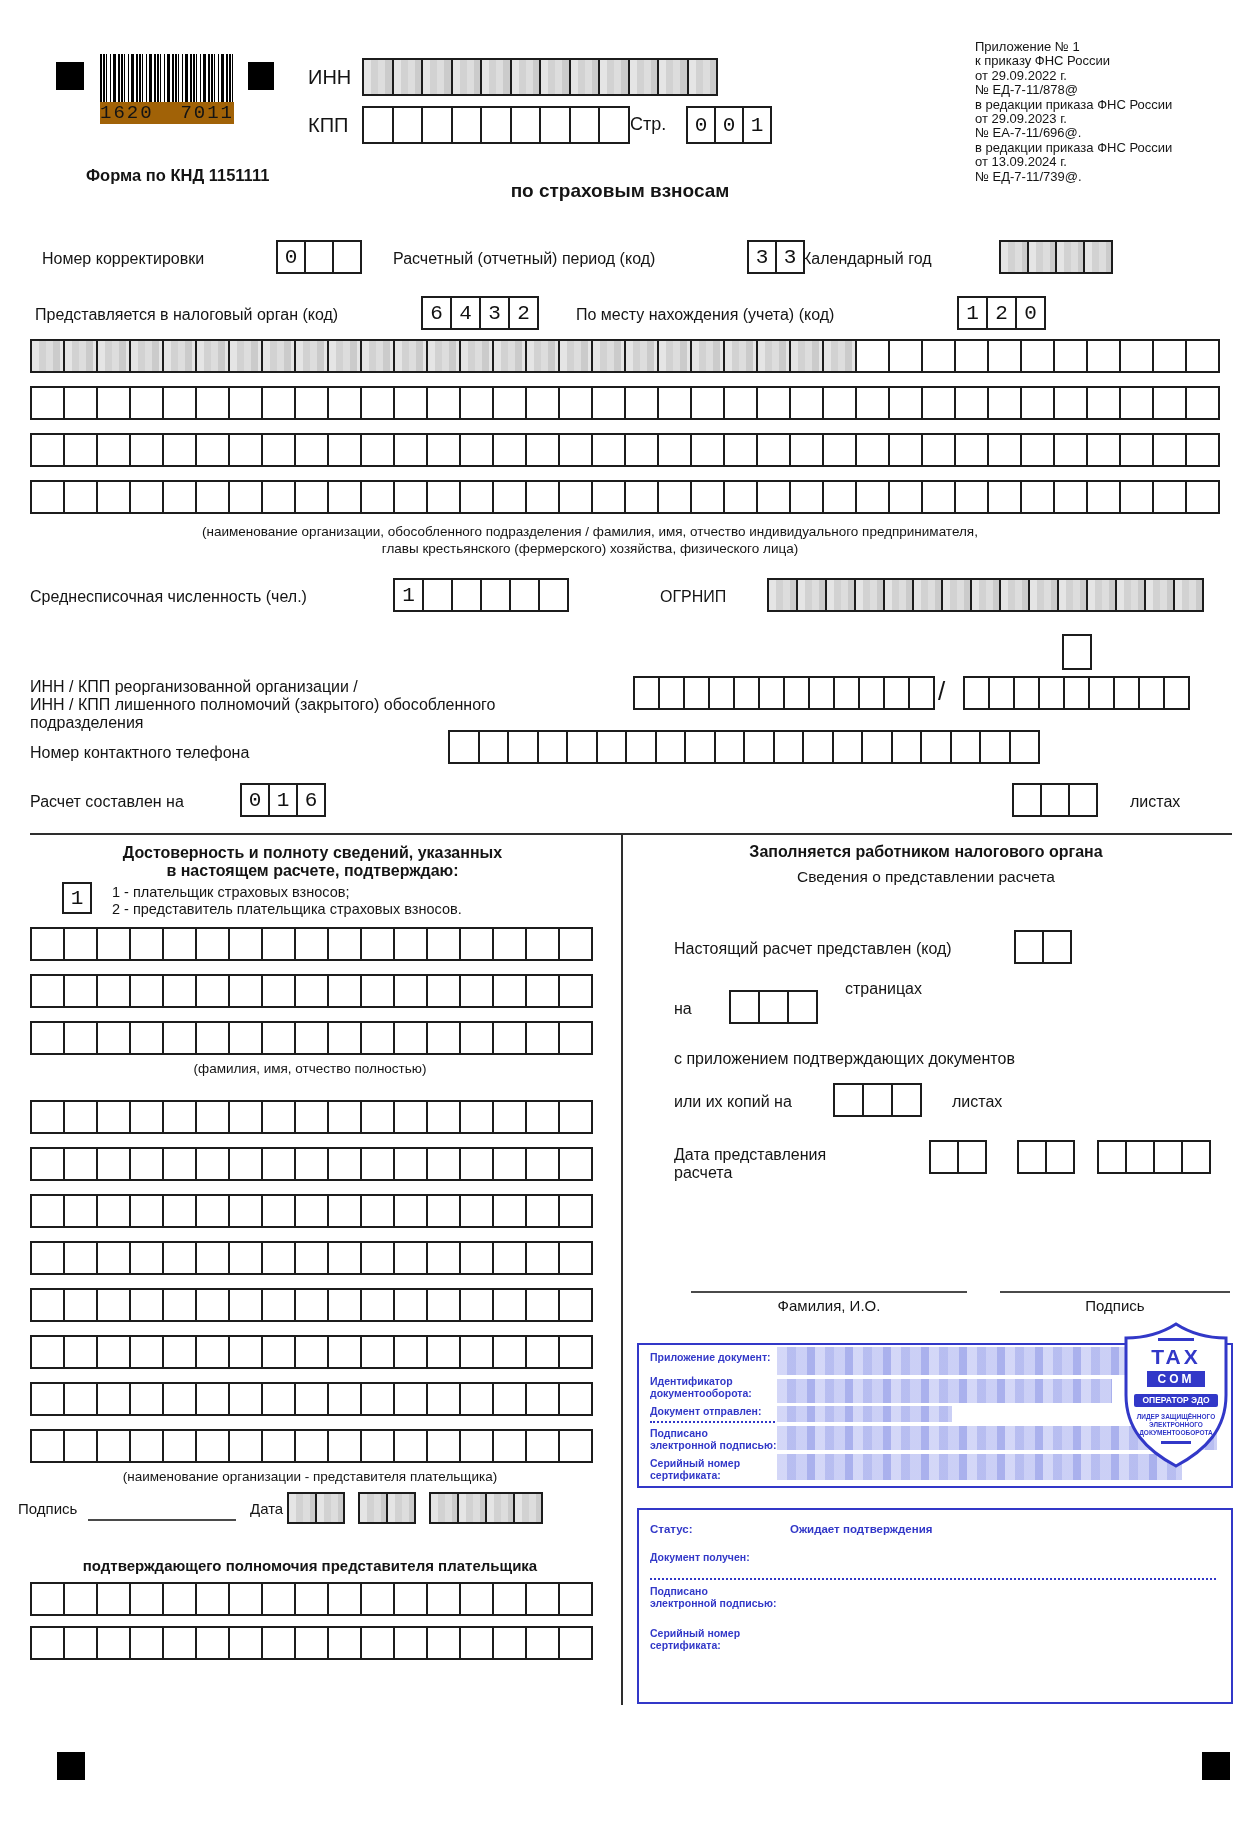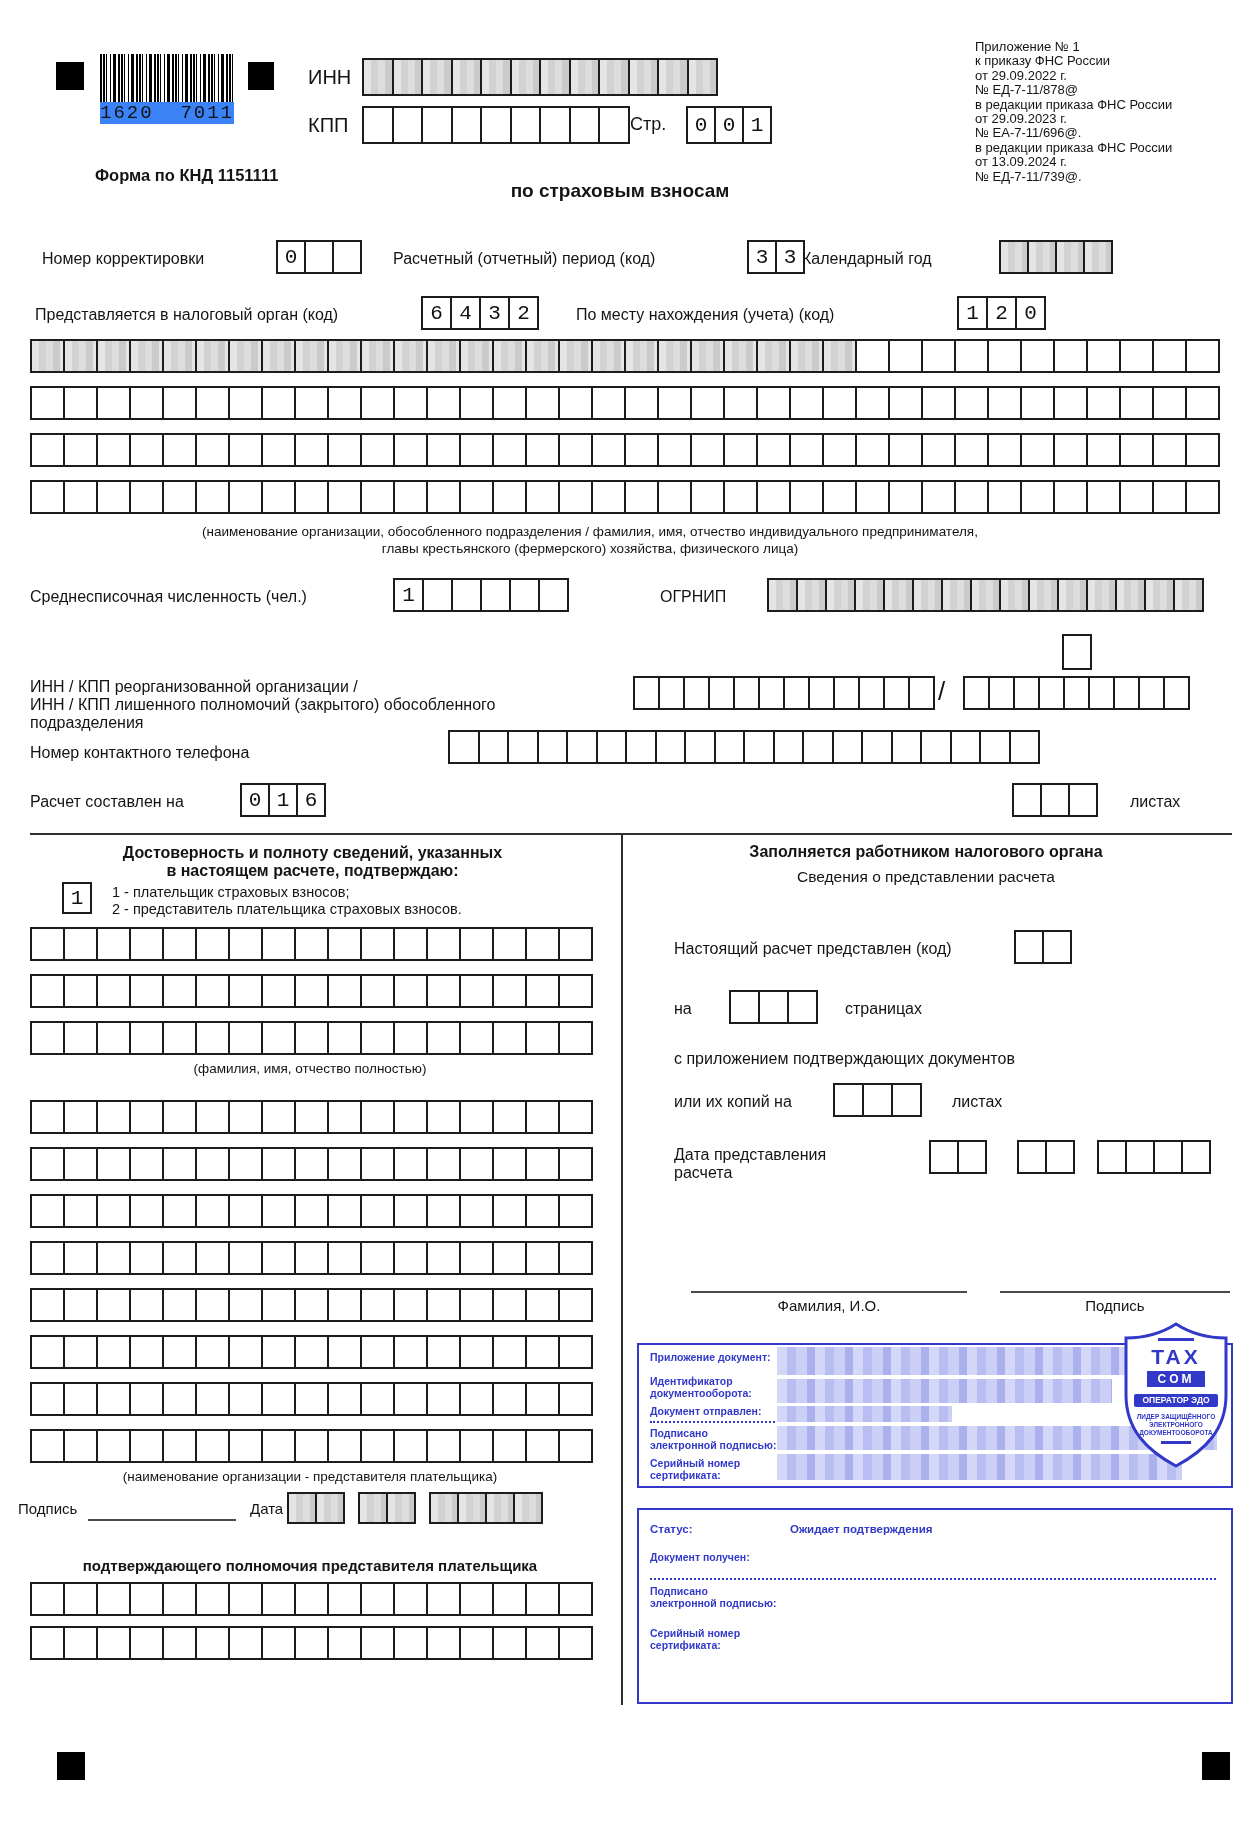--- a/index.html
+++ b/index.html
@@ -16,42 +16,42 @@
         margin-left:-2px;box-sizing:border-box;display:flex;align-items:center;justify-content:center;
         font-family:"Liberation Mono",monospace;font-size:21px;color:#111;background:#fff;}
   .cell:first-child{margin-left:0;}
   .cell.bl{background-image:repeating-linear-gradient(90deg,#e5e5e5 0 7px,#d2d2d2 7px 14px,#dddddd 14px 21px,#cbcbcb 21px 28px);}
   .regsq{position:absolute;background:#000;}
   .hl{position:absolute;background:#2e2e2e;height:2px;}
   .vl{position:absolute;background:#2e2e2e;width:2px;}
   .sig{position:absolute;background:#4a4a4a;height:2px;}
   .barcode-bars{position:absolute;background:
     repeating-linear-gradient(90deg,#000 0 2px,#fff 2px 3px,#000 3px 5px,#fff 5px 6px,#000 6px 7px,#fff 7px 10px,#000 10px 11px,#fff 11px 13px,#000 13px 16px,#fff 16px 18px);}
-  .barcode-digits{position:absolute;font-family:"Liberation Mono",monospace;font-size:19px;letter-spacing:2px;background:#3b82f6;white-space:pre;}
+  .barcode-digits{position:absolute;font-family:"Liberation Mono",monospace;font-size:19px;letter-spacing:2px;background:#a16207;white-space:pre;}
   .appendix{font-size:13px;line-height:14.4px;white-space:nowrap;}
   .stampbox{position:absolute;border:2px solid var(--blue);box-sizing:border-box;background:transparent;}
   .stlbl{position:absolute;font-size:10.5px;line-height:11.5px;font-weight:bold;color:var(--blue);white-space:nowrap;}
   .blurb{position:absolute;background-image:repeating-linear-gradient(90deg,#ccd0f6 0 10px,#abb2ee 10px 19px,#c2c7f4 19px 30px,#9ba3ea 30px 38px);opacity:.85;}
   .dotl{position:absolute;border-top:2px dotted var(--blue);}
   .shield-txt{position:absolute;color:var(--blue);font-weight:bold;white-space:nowrap;}
 </style>
 </head>
 <body>
 
 <div class="page">
 
   <div class="regsq" style="left:56px;top:62px;width:28px;height:28px"></div>
   <div class="regsq" style="left:248px;top:62px;width:26px;height:28px"></div>
   <div class="regsq" style="left:57px;top:1752px;width:28px;height:28px"></div>
   <div class="regsq" style="left:1202px;top:1752px;width:28px;height:28px"></div>
 
   <div class="barcode-bars" style="left:100px;top:54px;width:134px;height:50px"></div>
   <div class="barcode-digits ctr" style="left:100px;top:102px;width:134px">1620  7011</div>
 
-  <div class="abs b" style="left:95px;top:166px;font-size:16.5px">Форма по КНД 1151111</div>
+  <div class="abs b" style="left:86px;top:166px;font-size:16.5px">Форма по КНД 1151111</div>
 
   <div class="abs lbl" style="left:308px;top:66px;font-size:20px">ИНН</div>
   <div class="abs cellrow" style="left:362px;top:58px;--cw:31.5px;--ch:38px">
       <span class="cell bl"></span>
       <span class="cell bl"></span>
       <span class="cell bl"></span>
       <span class="cell bl"></span>
       <span class="cell bl"></span>
       <span class="cell bl"></span>
       <span class="cell bl"></span>
@@ -675,21 +675,21 @@
       <span class="cell"></span>
       <span class="cell"></span>
     </div>
 
   <div class="abs lbl" style="left:674px;top:1000px">на</div>
   <div class="abs cellrow" style="left:729px;top:990px;--cw:31px">
       <span class="cell"></span>
       <span class="cell"></span>
       <span class="cell"></span>
     </div>
-  <div class="abs lbl" style="left:845px;top:1000px">страницах</div>
+  <div class="abs lbl" style="left:845px;top:980px">страницах</div>
 
   <div class="abs lbl" style="left:674px;top:1050px">с приложением подтверждающих документов</div>
   <div class="abs lbl" style="left:674px;top:1093px">или их копий на</div>
   <div class="abs cellrow" style="left:833px;top:1083px;--cw:31px">
       <span class="cell"></span>
       <span class="cell"></span>
       <span class="cell"></span>
     </div>
   <div class="abs lbl" style="left:952px;top:1093px">листах</div>
 

